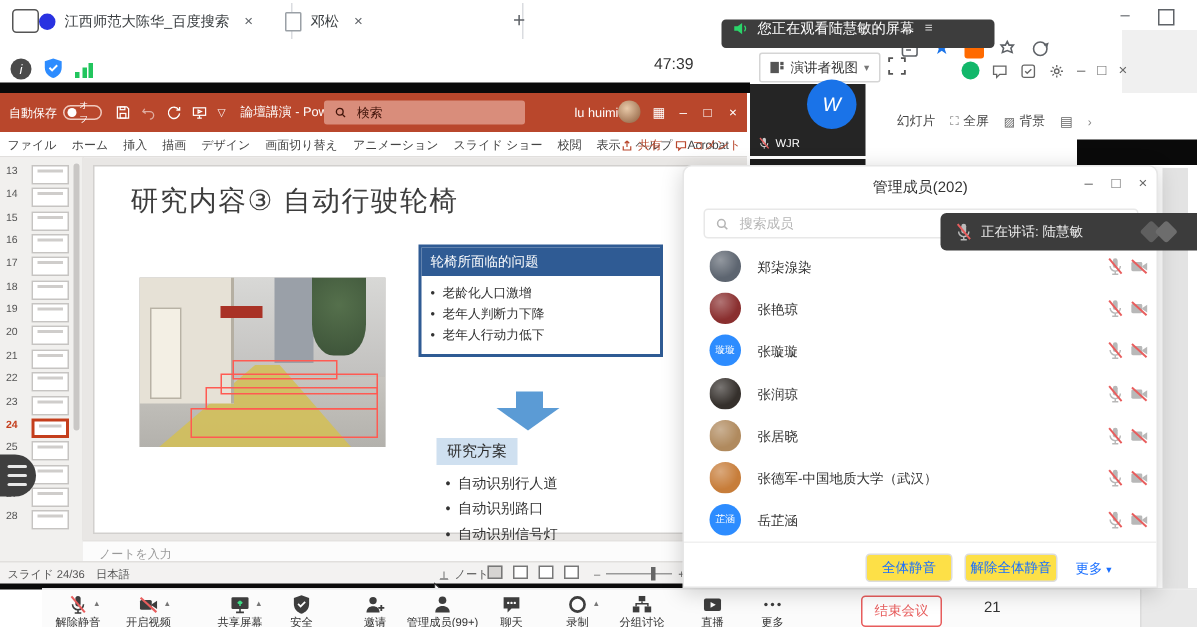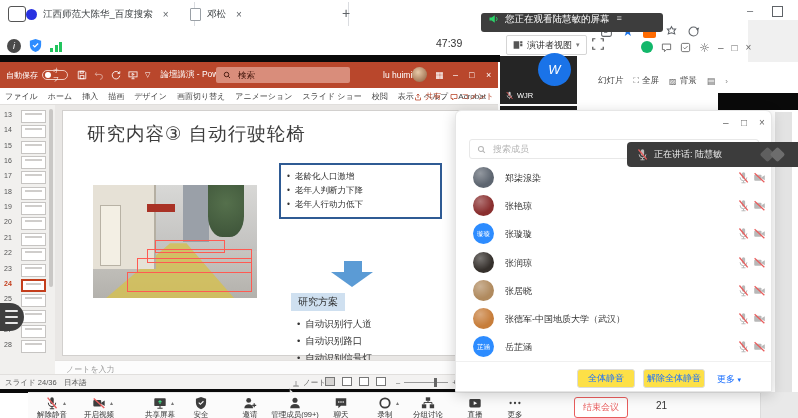--- a/index.html
+++ b/index.html
@@ -549,20 +549,21 @@
           <div class="ph-bldgL"></div>
             <div class="ph-door"></div>
             <div class="ph-awning"></div>
           <div class="ph-box" style="left:38%;top:49%;width:41%;height:9%"></div>
           <div class="ph-box" style="left:33%;top:57%;width:63%;height:10%"></div>
           <div class="ph-box" style="left:27%;top:65%;width:69%;height:11%"></div>
           <div class="ph-box" style="left:21%;top:77%;width:75%;height:16%"></div>
         </div>
 
         <div class="pbox">
+          <div class="pbox-h">轮椅所面临的问题</div>
           <ul id="problem-list">
               <li>老龄化人口激增</li>
               <li>老年人判断力下降</li>
               <li>老年人行动力低下</li>
             </ul>
         </div>
         <div class="bigarrow">
             <div class="stem"></div>
             <div class="head"></div>
           </div>
@@ -609,20 +610,21 @@
         <span>–</span>
         <span class="zline">
             <span class="zthumb"></span>
           </span>
         <span>+</span>
       </span>
     </div>
   </div>
 
   <div class="abs panel">
+    <div class="p-title">管理成员(202)</div>
     <span class="p-ctrl" style="left:267px">–</span>
     <span class="p-ctrl" style="left:285px">□</span>
     <span class="p-ctrl" style="left:303px">×</span>
     <div class="p-search">
       <span class="ic" style="width:9px;height:9px">
           <svg viewBox="0 0 16 16" fill="none" stroke="#b5b5b5" stroke-width="1.8">
             <circle cx="7" cy="7" r="4.5"></circle>
             <path d="M10.5 10.5 14 14"></path>
           </svg>
         </span>

